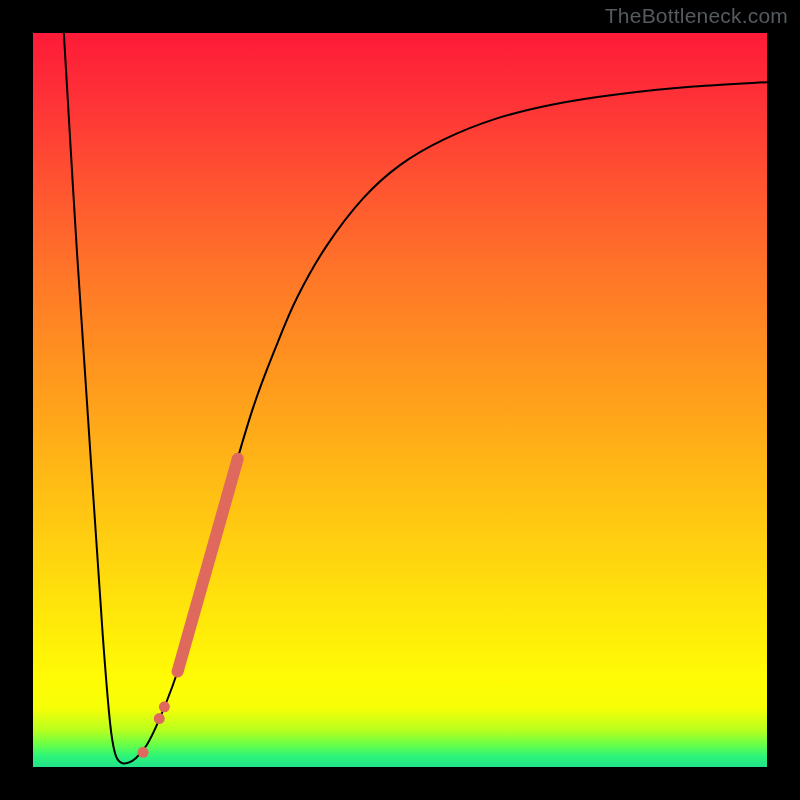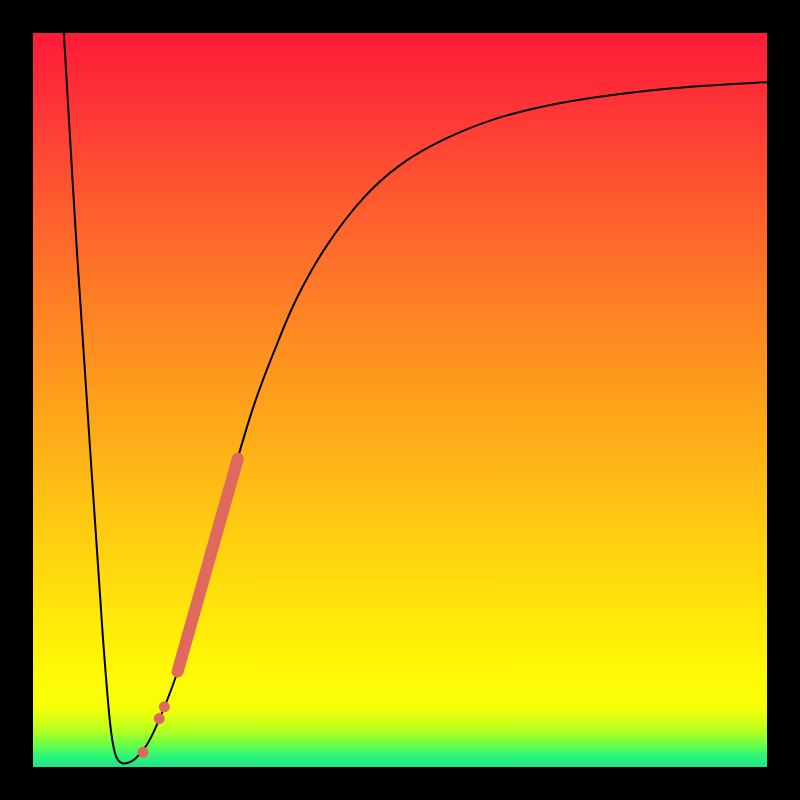--- a/index.html
+++ b/index.html
@@ -59,20 +59,21 @@
   }
   .svg-layer {
     position: absolute;
     inset: 0;
   }
 </style>
 </head>
 <body>
 
 <div class="frame">
+  <div class="watermark">TheBottleneck.com</div>
 
   <div class="plot-area">
     <div class="gradient-bg"></div>
     <svg class="svg-layer" viewBox="0 0 734 734" preserveAspectRatio="none">
       <path id="main-curve-path" fill="none" stroke="#000000" stroke-width="2" d="M 30.828000000000003 0 C 33.206160000000004 39.63600000000001, 39.01944 140.92800000000005, 44.04 220.20000000000005 C 49.060559999999995 299.47200000000004, 54.0958 371.69759999999997, 58.72 440.4 C 63.3442 509.1024, 66.427 556.9592, 69.73 601.88 C 73.033 646.8008, 74.82396 668.55656, 77.07 689.96 C 79.31603999999999 711.3634400000001, 80.22619999999999 713.6535200000001, 82.208 720.788 C 84.1898 727.92248, 85.70184 728.01056, 88.08 729.596 C 90.45815999999999 731.18144, 92.7776 730.38872, 95.42 729.596 C 98.0624 728.80328, 99.45700000000001 728.36288, 102.76 725.192 C 106.063 722.02112, 109.8064 718.32176, 113.77 711.98 C 117.7336 705.63824, 120.15580000000001 700.5296000000001, 124.78000000000002 689.96 C 129.4042 679.3904, 134.17520000000002 667.7932, 139.46 653.26 C 144.7448 638.7268, 148.8552 626.3956000000001, 154.14 609.22 C 159.42479999999998 592.0444, 163.5352 577.658, 168.82 557.84 C 174.10479999999998 538.022, 178.2152 518.938, 183.5 499.12 C 188.7848 479.302, 191.574 470.2004, 198.18 447.74 C 204.786 425.2796, 212.2728 398.1216, 220.2 374.34000000000003 C 228.1272 350.55840000000006, 234.2928 335.43800000000005, 242.22 315.62000000000006 C 250.1472 295.8020000000001, 254.9916 282.7368, 264.24 264.24 C 273.4884 245.7432, 281.7092 230.69620000000003, 293.6 212.86 C 305.49080000000004 195.0238, 317.088 179.68319999999997, 330.3 165.14999999999998 C 343.512 150.61679999999998, 352.4668 142.68959999999998, 367 132.12 C 381.5332 121.55040000000002, 393.86440000000005 114.75356000000005, 411.04 106.43000000000006 C 428.2156 98.10644000000008, 442.60200000000003 92.21976000000006, 462.42 85.87800000000004 C 482.238 79.53624000000002, 498.6796 75.69007999999998, 521.14 71.19799999999998 C 543.6004 66.70591999999998, 562.0972 64.09288000000002, 587.2 60.922000000000025 C 612.3028 57.75112000000003, 634.176 55.69592, 660.6 53.581999999999994 C 687.024 51.468079999999986, 720.788 49.97072, 734 49.178"></path>
       <path id="highlight-segment-path" fill="none" d="M 144.59799999999998 638.58 L 204.78599999999997 425.72" stroke="#e0695e" stroke-width="12" stroke-linecap="round"></path>
       <g id="highlight-dots-group">
           <circle cx="126.24799999999999" cy="685.556" r="5.5" fill="#e0695e"></circle>
           <circle cx="131.386" cy="673.812" r="5.5" fill="#e0695e"></circle>
           <circle cx="110.1" cy="719.32" r="5.5" fill="#e0695e"></circle>

